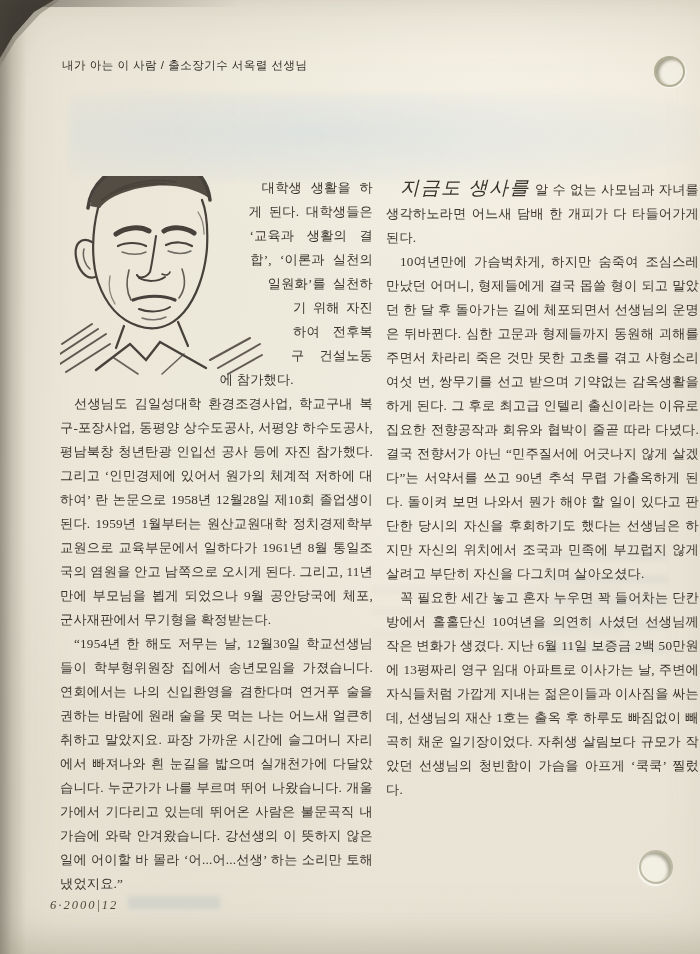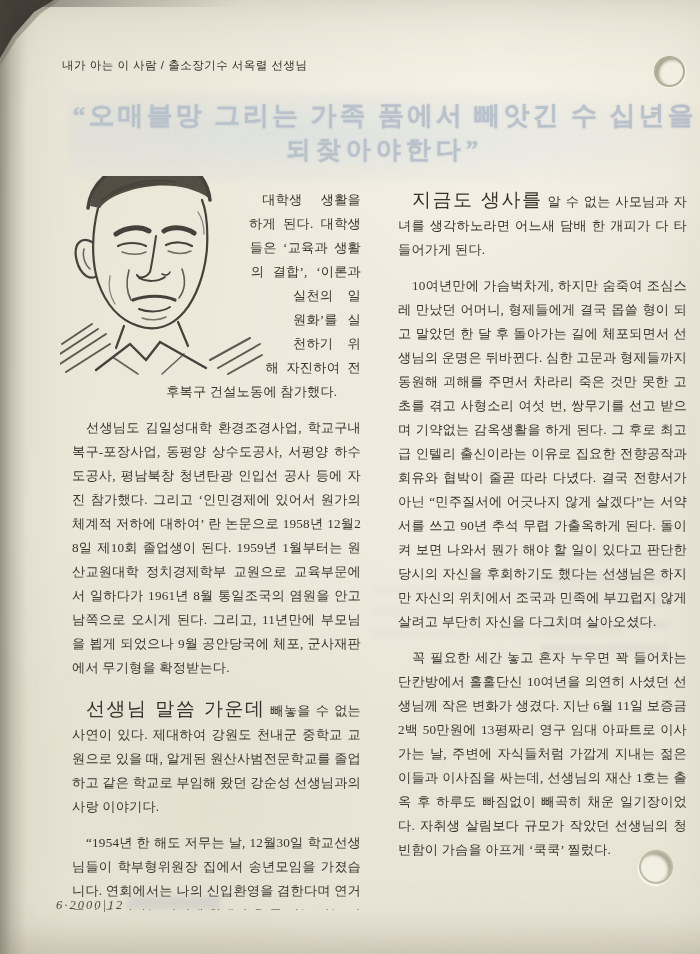--- a/index.html
+++ b/index.html
@@ -40,30 +40,30 @@
 
   .headline{position:absolute;left:72px;right:40px;top:99px;text-align:center;
         color:#b9c2cb;font-weight:bold;font-size:26px;line-height:34px;letter-spacing:3px;
         text-shadow:0 0 2px rgba(185,195,205,.8);}
   .headline .l2{font-size:25px;letter-spacing:5px;}
 
   .columns{position:absolute;left:60px;right:38px;top:176px;bottom:44px;
         display:flex;gap:13px;overflow:hidden;}
   .col{flex:1 1 0;min-width:0;color:#3a352e;font-size:13.2px;line-height:24px;
         text-align:justify;word-break:break-all;letter-spacing:.2px;}
-  .para{margin:12px;text-indent:14px;}
+  .para{margin:0;text-indent:14px;}
   .gap-before{margin-top:17px;}
-  .runin{font-size:19px;letter-spacing:1.5px;margin-right:5px;color:#37332c;}
+  .runin{font-size:19px;letter-spacing:1.5px;margin-right:5px;color:#37332c;font-style:italic;}
 
   .portrait-float{float:left;width:230px;height:232px;margin:-28px 6px 2px -2px;
         shape-outside:polygon(0 0,182px 0,186px 118px,228px 132px,228px 164px,198px 178px,112px 198px,0 216px);
         shape-margin:5px;}
   .portrait-float svg{display:block;}
 
-  .footer{position:absolute;left:56px;top:898px;font-size:12.5px;color:#4d4839;
+  .footer{position:absolute;left:50px;top:898px;font-size:12.5px;color:#4d4839;
         letter-spacing:2px;font-style:italic;}
 
   .hole{position:absolute;border-radius:50%;background:#f2efe3;}
   .hole-top{left:654px;top:56px;width:27px;height:27px;
         border:2px solid rgba(125,122,88,.55);
         box-shadow:inset 3px 2px 3px rgba(70,68,40,.45), 1px 1px 2px rgba(255,255,250,.8);}
   .hole-bottom{left:639px;top:850px;width:30px;height:30px;
         border:2px solid rgba(125,122,88,.45);
         box-shadow:inset -3px 3px 3px rgba(70,68,40,.40), -1px 2px 2px rgba(255,255,250,.8);}
 </style>
@@ -72,24 +72,20 @@
 
 <div class="page">
 
   <div class="title-tint"></div>
   <div class="ghost-a"></div>
   <div class="ghost-c"></div>
   <div class="ghost-b"></div>
 
   <div class="kicker">내가 아는 이 사람 / 출소장기수 서옥렬 선생님</div>
 
-  <div class="headline">
-    <div class="l1">“오매불망 그리는 가족 품에서 빼앗긴 수 십년을</div>
-    <div class="l2">되찾아야한다”</div>
-  </div>
 
   <div class="columns">
 
     <div class="col">
       <div class="portrait-float">
         <svg width="206" height="228" viewBox="0 0 206 228" fill="none">
           <g stroke="#46413a" stroke-linecap="round" fill="none">
 
             <path d="M32,58 C36,30 62,12 98,10 C128,9 148,26 151,50 C136,40 116,36 96,38 C74,40 50,48 42,60 Z" fill="#3d382f" stroke="none" opacity=".88"></path>
             <path d="M30,60 C33,32 60,12 96,10 C128,8 149,26 152,52" stroke-width="3.5"></path>
@@ -128,21 +124,20 @@
 
             <path d="M152,212 l40,-22 M160,220 l42,-24 M170,226 l34,-19" stroke-width="2" opacity=".85"></path>
 
             <path d="M140,64 C144,70 146,78 146,86" stroke-width="1.3" opacity=".6"></path>
           </g>
         </svg>
       </div>
 
       <p class="para">대학생 생활을 하게 된다. 대학생들은 ‘교육과 생활의 결합’, ‘이론과 실천의 일원화’를 실천하기 위해 자진하여 전후복구 건설노동에 참가했다.</p>
       <p class="para">선생님도 김일성대학 환경조경사업, 학교구내 복구-포장사업, 동평양 상수도공사, 서평양 하수도공사, 평남북창 청년탄광 인입선 공사 등에 자진 참가했다. 그리고 ‘인민경제에 있어서 원가의 체계적 저하에 대하여’ 란 논문으로 1958년 12월28일 제10회 졸업생이 된다. 1959년 1월부터는 원산교원대학 정치경제학부 교원으로 교육부문에서 일하다가 1961년 8월 통일조국의 염원을 안고 남쪽으로 오시게 된다. 그리고, 11년만에 부모님을 뵙게 되었으나 9월 공안당국에 체포, 군사재판에서 무기형을 확정받는다.</p>
-      <p class="para gap-before"><span class="runin">선생님 말씀 가운데</span><span>빼놓을 수 없는 사연이 있다. 제대하여 강원도 천내군 중학교 교원으로 있을 때, 알게된 원산사범전문학교를 졸업하고 같은 학교로 부임해 왔던 강순성 선생님과의 사랑 이야기다.</span></p>
       <p class="para">“1954년 한 해도 저무는 날, 12월30일 학교선생님들이 학부형위원장 집에서 송년모임을 가졌습니다. 연회에서는 나의 신입환영을 겸한다며 연거푸 술을 권하는 바람에 원래 술을 못 먹는 나는 어느새 얼큰히 취하고 말았지요. 파장 가까운 시간에 슬그머니 자리에서 빠져나와 흰 눈길을 밟으며 실개천가에 다달았습니다. 누군가가 나를 부르며 뛰어 나왔습니다. 개울가에서 기다리고 있는데 뛰어온 사람은 불문곡직 내 가슴에 와락 안겨왔습니다. 강선생의 이 뜻하지 않은 일에 어이할 바 몰라 ‘어...어...선생’ 하는 소리만 토해 냈었지요.”</p>
     </div>
 
     <div class="col">
       <p class="para"><span class="runin">지금도 생사를</span><span>알 수 없는 사모님과 자녀를 생각하노라면 어느새 담배 한 개피가 다 타들어가게 된다.</span></p>
       <p class="para">10여년만에 가슴벅차게, 하지만 숨죽여 조심스레 만났던 어머니, 형제들에게 결국 몹쓸 형이 되고 말았던 한 달 후 돌아가는 길에 체포되면서 선생님의 운명은 뒤바뀐다. 심한 고문과 형제들까지 동원해 괴해를 주면서 차라리 죽은 것만 못한 고초를 겪고 사형소리 여섯 번, 쌍무기를 선고 받으며 기약없는 감옥생활을 하게 된다. 그 후로 최고급 인텔리 출신이라는 이유로 집요한 전향공작과 회유와 협박이 줄곧 따라 다녔다. 결국 전향서가 아닌 “민주질서에 어긋나지 않게 살겠다”는 서약서를 쓰고 90년 추석 무렵 가출옥하게 된다. 돌이켜 보면 나와서 뭔가 해야 할 일이 있다고 판단한 당시의 자신을 후회하기도 했다는 선생님은 하지만 자신의 위치에서 조국과 민족에 부끄럽지 않게 살려고 부단히 자신을 다그치며 살아오셨다.</p>
       <p class="para">꼭 필요한 세간 놓고 혼자 누우면 꽉 들어차는 단칸방에서 홀홀단신 10여년을 의연히 사셨던 선생님께 작은 변화가 생겼다. 지난 6월 11일 보증금 2백 50만원에 13평짜리 영구 임대 아파트로 이사가는 날, 주변에 자식들처럼 가깝게 지내는 젊은이들과 이사짐을 싸는데, 선생님의 재산 1호는 출옥 후 하루도 빠짐없이 빼곡히 채운 일기장이었다. 자취생 살림보다 규모가 작았던 선생님의 청빈함이 가슴을 아프게 ‘쿡쿡’ 찔렀다.</p>
     </div>
 
   </div>

